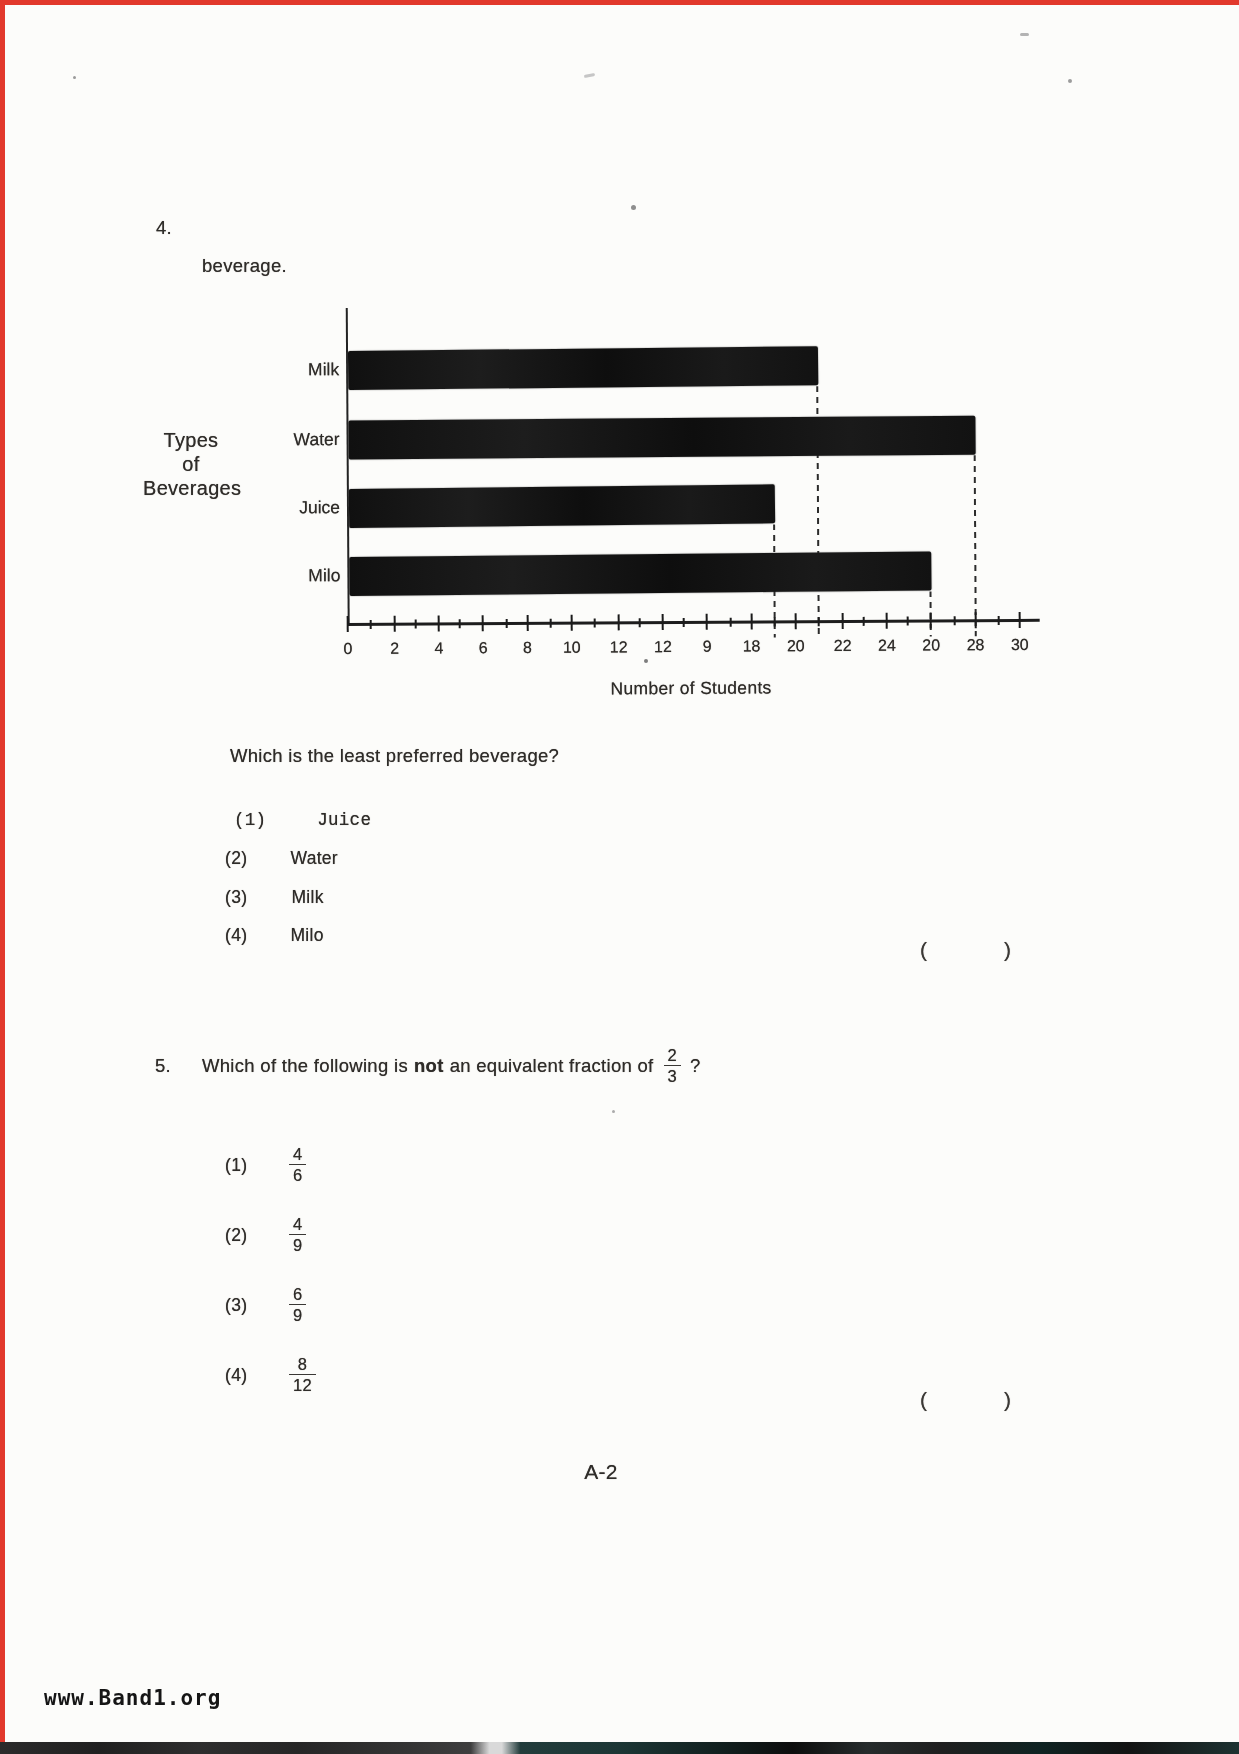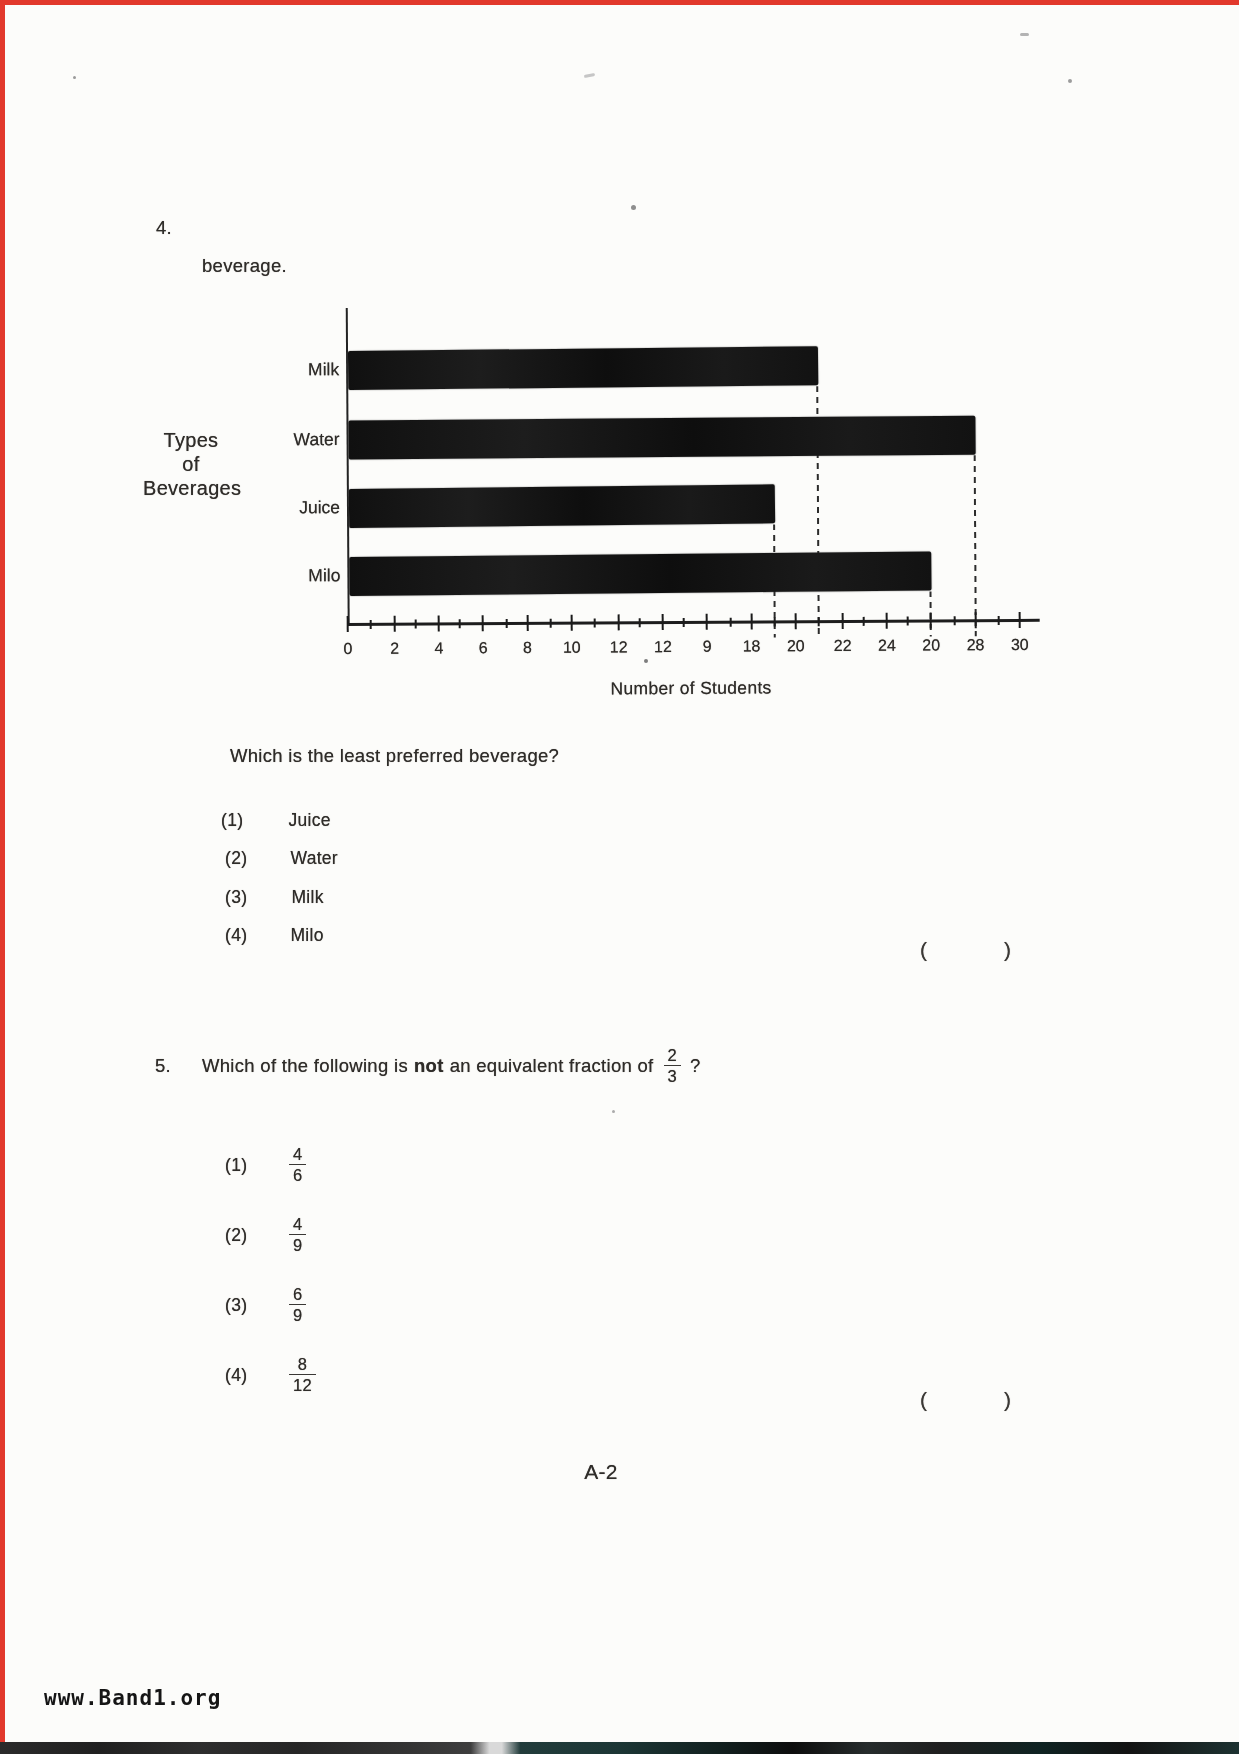--- a/index.html
+++ b/index.html
@@ -122,21 +122,21 @@
       <div style="position: absolute; left: 652.8px; top: 318px; width: 2px; height: 9px; background: rgb(27, 27, 27);"></div>
       <div style="position: absolute; left: 673.7px; top: 314px; width: 2px; height: 16px; background: rgb(27, 27, 27);"></div>
       <div style="position: absolute; left: 660.7px; top: 338px; width: 28px; text-align: center; font-size: 16px; color: rgb(46, 44, 41); text-shadow: rgba(70, 64, 58, 0.85) 0px 0px 0.7px; font-family: &quot;Liberation Sans&quot;, sans-serif;">28</div>
       <div style="position: absolute; left: 697.1px; top: 318px; width: 2px; height: 9px; background: rgb(27, 27, 27);"></div>
       <div style="position: absolute; left: 718px; top: 314px; width: 2px; height: 16px; background: rgb(27, 27, 27);"></div>
       <div style="position: absolute; left: 705px; top: 338px; width: 28px; text-align: center; font-size: 16px; color: rgb(46, 44, 41); text-shadow: rgba(70, 64, 58, 0.85) 0px 0px 0.7px; font-family: &quot;Liberation Sans&quot;, sans-serif;">30</div>
     </div>
 
   <div class="abs txt qtext" style="left:230px;top:745px;">Which is the least preferred beverage?</div>
 
-  <div class="abs txt opt" style="left:221px;top:810px;">
+  <div class="abs txt opt" style="left:234px;top:810px;font-family:Liberation Mono, monospace;">
     <span>(1)</span>
     <span style="margin-left:40px;">Juice</span>
   </div>
   <div class="abs txt opt" style="left:225px;top:848px;">
     <span>(2)</span>
     <span style="margin-left:38px;">Water</span>
   </div>
   <div class="abs txt opt" style="left:225px;top:887px;">
     <span>(3)</span>
     <span style="margin-left:39px;">Milk</span>

